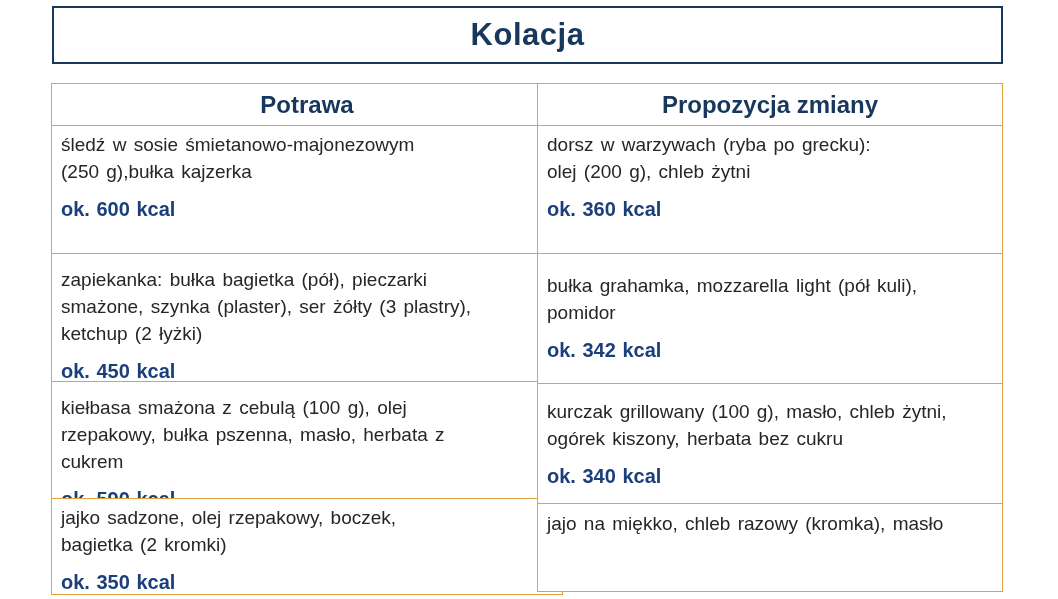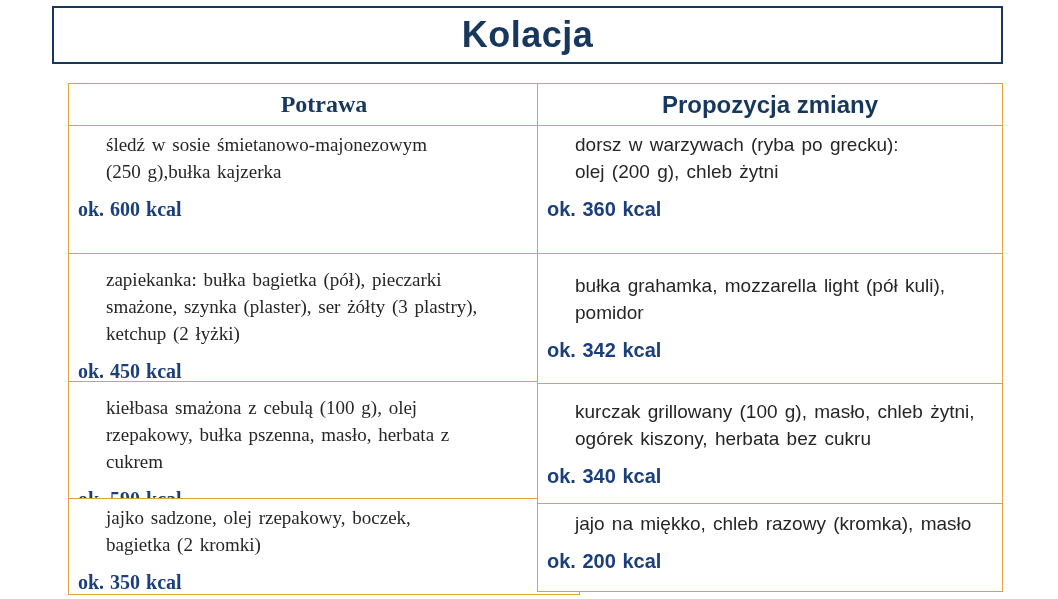--- a/index.html
+++ b/index.html
@@ -16,34 +16,34 @@
   .title-box {
     position: absolute;
     left: 52px; top: 6px;
     width: 951px; height: 58px;
     border: 2px solid #17375D;
     box-sizing: border-box;
     display: flex; align-items: center; justify-content: center;
   }
   .title-box .title-text {
     color: #17375D;
-    font-size: 36px;
+    font-size: 31px;
     font-weight: bold;
     letter-spacing: 0.5px;
   }
 
   
   .menu-table {
     position: absolute;
     top: 83px;
     border: 1px solid #E2A23E;
     box-sizing: border-box;
     background: #ffffff;
   }
-  .menu-table.left  { left: 68px;  width: 512px; font-family: Liberation Serif, serif; }
+  .menu-table.left  { left: 51px;  width: 512px; }
   .menu-table.right { left: 537px; width: 466px; }
 
   .thead {
     box-sizing: border-box;
     height: 41px;
     display: flex; align-items: center; justify-content: center;
   }
   .thead .col-title {
     color: #17375D;
     font-size: 24px;
@@ -64,21 +64,21 @@
   .cell.l1 { height: 128px; }
   .cell.l2 { height: 128px; padding-top: 12px; }
   .cell.l3 { height: 117px; padding-top: 12px; }
   .cell.l4 { height: 96px;  }
   
   .cell.r1 { height: 128px; }
   .cell.r2 { height: 130px; padding-top: 18px; }
   .cell.r3 { height: 120px; padding-top: 14px; }
   .cell.r4 { height: 88px;  padding-top: 6px; }
 
-  .desc .line { white-space: nowrap; margin-left: 28px; }
+  .desc .line { white-space: nowrap; }
 
   .kcal {
     margin-top: 11px;
     color: #1B3F7A;
     font-size: 20px;
     font-weight: bold;
     word-spacing: 1px;
   }
 </style>
 </head>
@@ -156,17 +156,16 @@
           <div class="line">kurczak grillowany (100 g), masło, chleb żytni,</div>
           <div class="line">ogórek kiszony, herbata bez cukru</div>
         </div>
       <div class="kcal">ok. 340 kcal</div>
     </div>
 
     <div class="cell r4">
       <div class="desc">
           <div class="line">jajo na miękko, chleb razowy (kromka), masło</div>
         </div>
-      <div class="kcal">ok. 200 kcal</div>
     </div>
   </div>
 
 </div>
 
 </body></html>

